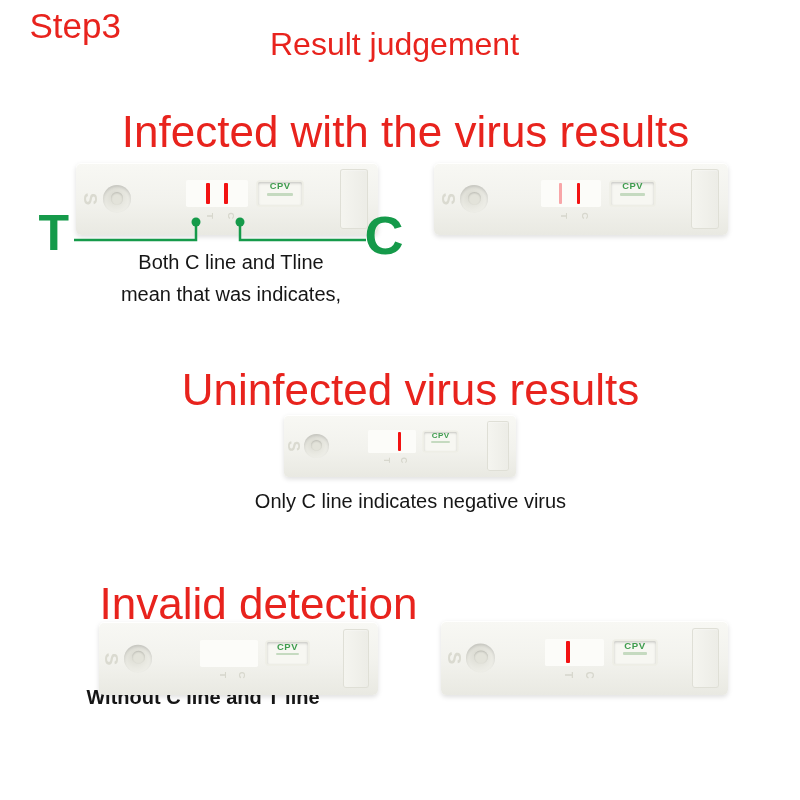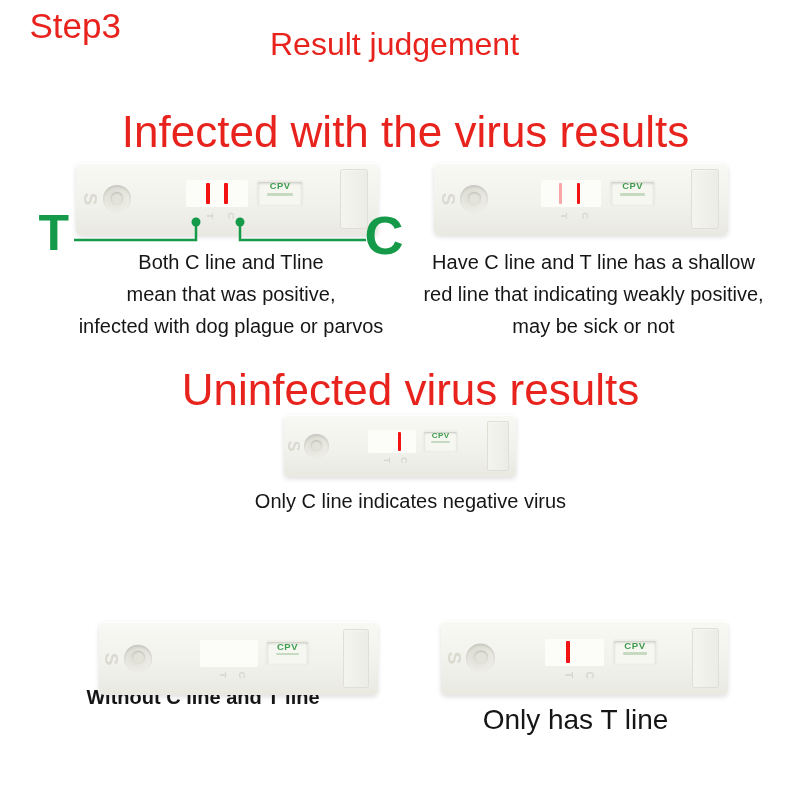--- a/index.html
+++ b/index.html
@@ -136,46 +136,41 @@
   <div class="abs callout-letter c-letter">C</div>
   <svg class="abs callout-svg" width="372" height="60" viewBox="0 0 372 60">
     <polyline points="40,37 162,37 162,22" fill="none" stroke="#159a4a" stroke-width="2.5"></polyline>
     <circle cx="162" cy="19" r="4.5" fill="#159a4a"></circle>
     <polyline points="206,22 206,37 332,37" fill="none" stroke="#159a4a" stroke-width="2.5"></polyline>
     <circle cx="206" cy="19" r="4.5" fill="#159a4a"></circle>
   </svg>
 
   <div class="abs caption cap-left1 center">
     <div>Both C line and Tline</div>
-    <div>mean that was positive,</div>
-    <div>infected with dog plague or parvos</div>
-  </div>
-  <div class="abs caption cap-right1 center">
-    <div>Have C line and T line has a shallow</div>
-    <div>red line that indicating weakly positive,</div>
-    <div>may be sick or not</div>
+    <div>mean that was indicates,</div>
   </div>
 
   <div class="abs heading heading-uninfected red center">Uninfected virus results</div>
   <div class="cassette" style="left: 278px; top: 415px; width: 232px; height: 62px; font-size: 6.2px;">
       <div class="s-mark">S</div>
       <div class="well"></div>
       <div class="result-window">
         <div class="test-line strong" style="left: 62%;"></div>
       </div>
       <div class="cpv-window">
         <div class="cpv-label">CPV</div>
         <div class="cpv-sub"></div>
       </div>
       <div class="grip"></div>
       <div class="emboss emboss-t">T</div>
       <div class="emboss emboss-c">C</div>
     </div>
   <div class="abs caption cap-negative center">Only C line indicates negative virus</div>
 
+  <div class="abs heading heading-invalid red">Invalid detection</div>
   <div class="cassette" style="left: 93px; top: 622px; width: 279px; height: 73px; font-size: 7.3px;">
       <div class="s-mark">S</div>
       <div class="well"></div>
       <div class="result-window"></div>
       <div class="cpv-window">
         <div class="cpv-label">CPV</div>
         <div class="cpv-sub"></div>
       </div>
       <div class="grip"></div>
       <div class="emboss emboss-t">T</div>
@@ -189,15 +184,14 @@
       </div>
       <div class="cpv-window">
         <div class="cpv-label">CPV</div>
         <div class="cpv-sub"></div>
       </div>
       <div class="grip"></div>
       <div class="emboss emboss-t">T</div>
       <div class="emboss emboss-c">C</div>
     </div>
   <div class="abs caption cap-invalid-left center">Without C line and T line</div>
-  <div class="abs caption cap-invalid-right center">Only has T line</div>
 
 </div>
 
 </body></html>

